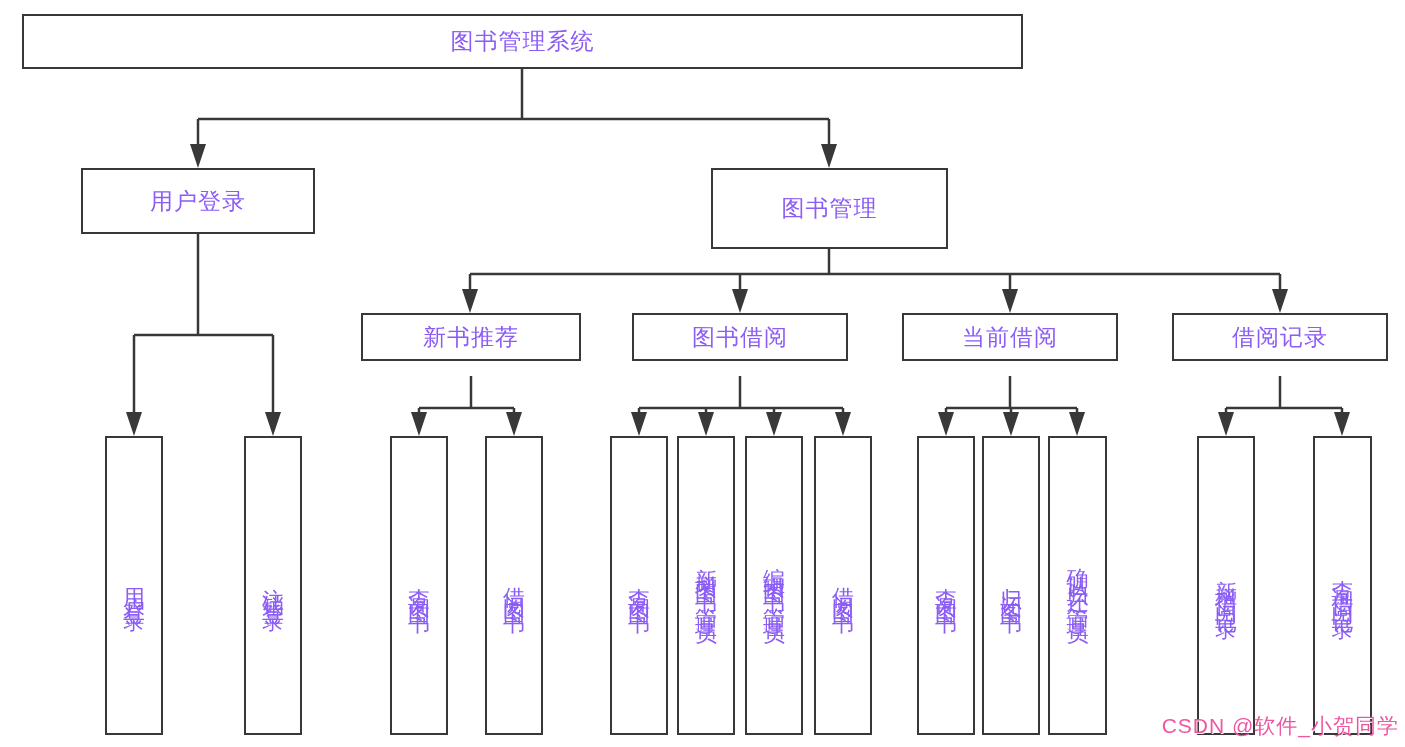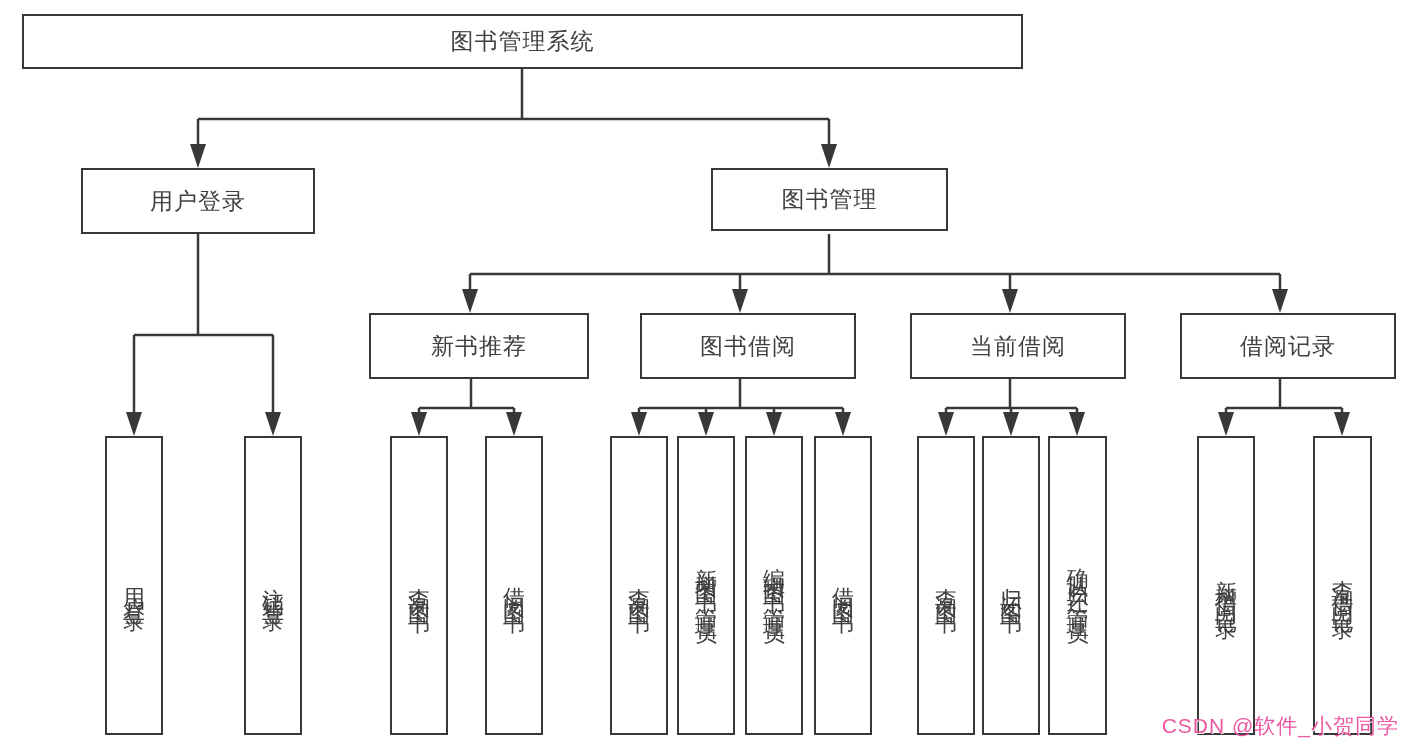--- a/index.html
+++ b/index.html
@@ -4,34 +4,34 @@
 <style>
   html,body{margin:0;padding:0;background:#ffffff;}
   #stage{
     position:relative;width:1405px;height:747px;background:#ffffff;
     font-family:"Liberation Sans","DejaVu Sans",sans-serif;overflow:hidden;
   }
   #wires{position:absolute;left:0;top:0;z-index:1;}
   .node{
     position:absolute;background:#ffffff;border:2.5px solid #383838;
     box-sizing:border-box;display:flex;align-items:center;justify-content:center;
-    color:#404040;z-index:2;
+    color:#8b5cf6;z-index:2;
   }
   .node .lbl{font-size:23px;letter-spacing:1px;white-space:nowrap;}
   .leaf .lbl{
     writing-mode:vertical-rl;text-orientation:mixed;
     font-size:22px;letter-spacing:8px;line-height:1.1;white-space:nowrap;
   }
   
   #n-root{left:22px;top:14px;width:1001px;height:55px;}
   
   #n-user-login{left:81px;top:168px;width:234px;height:66px;}
-  #n-book-mgmt{left:711px;top:168px;width:237px;height:63px;}
+  #n-book-mgmt{left:711px;top:168px;width:237px;height:81px;}
   
-  .l3{top:313px;height:66px;margin-left:8px;}
+  .l3{top:313px;height:48px;}
   #n-recommend{left:361px;width:220px;}
   #n-borrow{left:632px;width:216px;}
   #n-current{left:902px;width:216px;}
   #n-records{left:1172px;width:216px;}
   
   .leaf{top:436px;height:299px;width:58px;}
   #lf-0{left:105px;} #lf-1{left:244px;}
   #lf-2{left:390px;} #lf-3{left:485px;}
   #lf-4{left:610px;} #lf-5{left:677px;} #lf-6{left:745px;} #lf-7{left:814px;}
   #lf-8{left:917px;} #lf-9{left:982px;} #lf-10{left:1048px;width:59px;}

